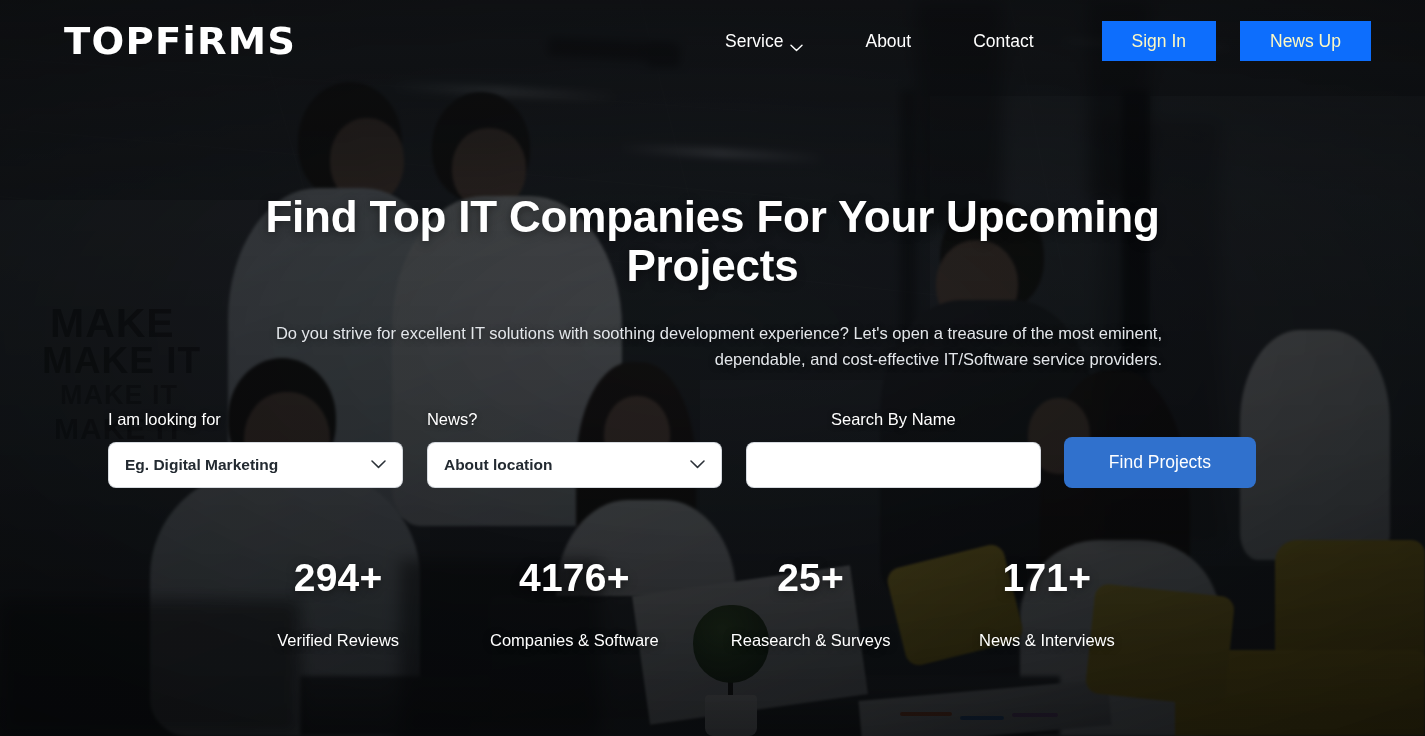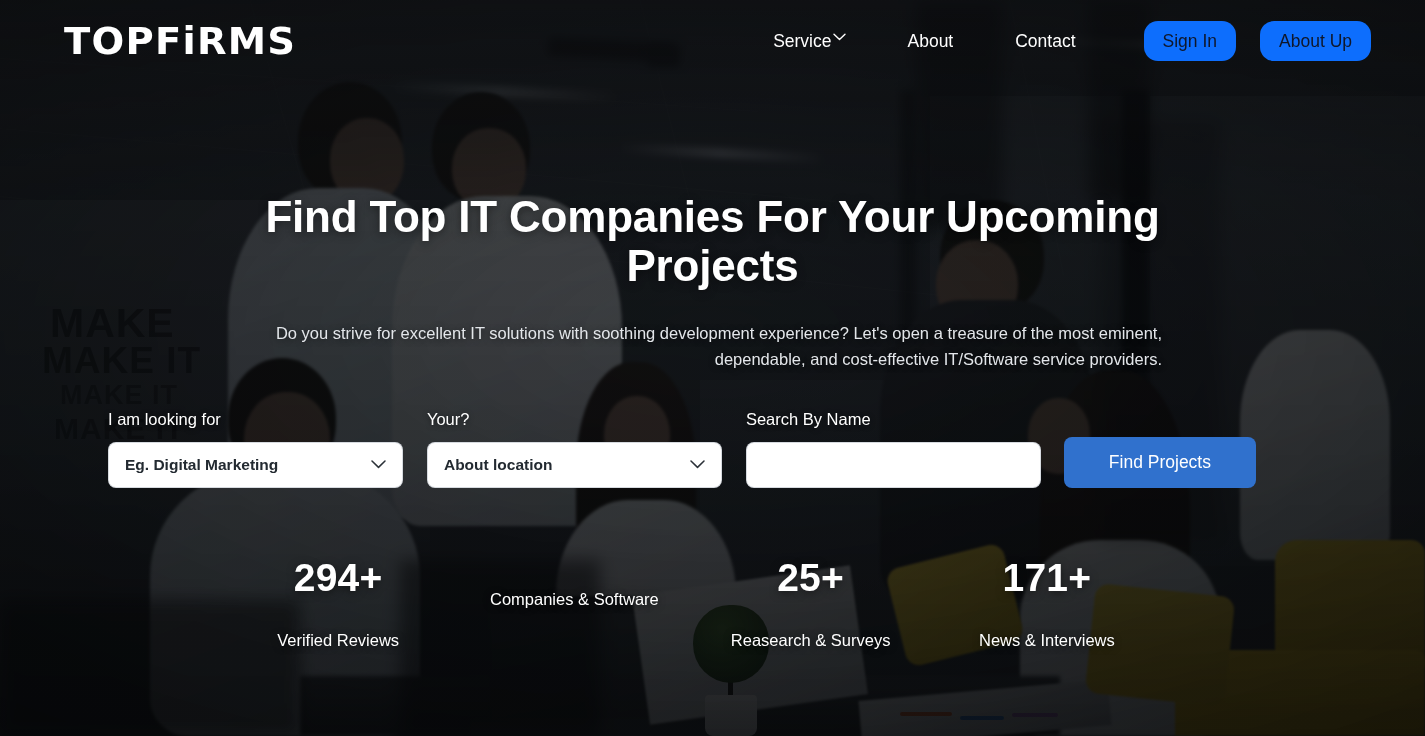--- a/index.html
+++ b/index.html
@@ -233,34 +233,34 @@
     display: flex;
     align-items: center;
     gap: 0;
   }
   .nav-link {
     color: #ffffff;
     font-size: 17.5px;
     text-decoration: none;
     padding: 6px 10px;
     display: flex;
-    align-items: flex-start;
-    gap: 1px;
+    align-items: flex-end;
+    gap: 7px;
     cursor: pointer;
     white-space: nowrap;
   }
   .nav-link + .nav-link { margin-left: 42px; }
   .chev-sm { display: block; margin-top: 2px; }
   .btn-auth {
     font-size: 17.5px;
-    color: #0f172a;
+    color: #fef9c3;
     background: #0d6efd;
     border: none;
-    border-radius: 14px;
-    padding: 10px 19px;
+    border-radius: 0;
+    padding: 10px 30px;
     cursor: pointer;
     font-family: "Liberation Sans", sans-serif;
     line-height: 1.15;
   }
   .btn-signin { margin-left: 58px; }
   .btn-signup { margin-left: 24px; }
 
   
   .content {
     position: absolute;
@@ -313,21 +313,21 @@
     align-items: center;
     padding: 0 16px;
     font-size: 15.5px;
     color: #232a31;
     cursor: pointer;
     position: relative;
   }
   .control .val { flex: 1; white-space: nowrap; overflow: hidden; font-weight: bold; }
   .f1 { width: 307px; margin-left: 44px; }
   .f2 { width: 307px; }
-  .f3 { width: 307px; }
+  .f3 { width: 307px; text-align: center; }
   .f3 .control { cursor: text; padding: 0 14px; }
   .gap-a { width: 25px; }
   .gap-b { width: 25px; }
   .gap-c { width: 24px; }
   .btn-find {
     width: 200px;
     height: 51px;
     background: #3071cd;
     color: #ffffff;
     border: none;
@@ -471,21 +471,21 @@
           <path d="M1 1.2 L6.5 6.6 L12 1.2" stroke="#ffffff" stroke-width="1.4" stroke-linecap="round" stroke-linejoin="round"></path>
         </svg>
       </a>
       <a class="nav-link">
         <span>About</span>
       </a>
       <a class="nav-link">
         <span>Contact</span>
       </a>
       <button class="btn-auth btn-signin">Sign In</button>
-      <button class="btn-auth btn-signup">About Up</button>
+      <button class="btn-auth btn-signup">News Up</button>
     </nav>
   </div>
 
   <div class="content">
 
     <h1 class="h1">Find Top IT Companies For Your Upcoming Projects</h1>
     <p class="sub">Do you strive for excellent IT solutions with soothing development experience? Let's open a treasure of the most eminent, dependable, and cost-effective IT/Software service providers.</p>
 
     <div class="form-row">
 
@@ -495,21 +495,21 @@
           <span class="val">Eg. Digital Marketing</span>
           <svg width="15" height="9" viewBox="0 0 15 9" fill="none">
             <path d="M1 1 L7.5 7.4 L14 1" stroke="#2b3138" stroke-width="1.5" stroke-linecap="round" stroke-linejoin="round"></path>
           </svg>
         </div>
       </div>
 
       <div class="gap-a"></div>
 
       <div class="field f2">
-        <span class="field-label">Your?</span>
+        <span class="field-label">News?</span>
         <div class="control">
           <span class="val">About location</span>
           <svg width="15" height="9" viewBox="0 0 15 9" fill="none">
             <path d="M1 1 L7.5 7.4 L14 1" stroke="#2b3138" stroke-width="1.5" stroke-linecap="round" stroke-linejoin="round"></path>
           </svg>
         </div>
       </div>
 
       <div class="gap-b"></div>
 
@@ -524,20 +524,21 @@
 
       <button class="btn-find">Find Projects</button>
     </div>
 
     <div class="stats">
       <div class="stat">
         <div class="stat-num">294+</div>
         <div class="stat-lbl">Verified Reviews</div>
       </div>
       <div class="stat">
+        <div class="stat-num">4176+</div>
         <div class="stat-lbl">Companies &amp; Software</div>
       </div>
       <div class="stat">
         <div class="stat-num">25+</div>
         <div class="stat-lbl">Reasearch &amp; Surveys</div>
       </div>
       <div class="stat">
         <div class="stat-num">171+</div>
         <div class="stat-lbl">News &amp; Interviews</div>
       </div>

